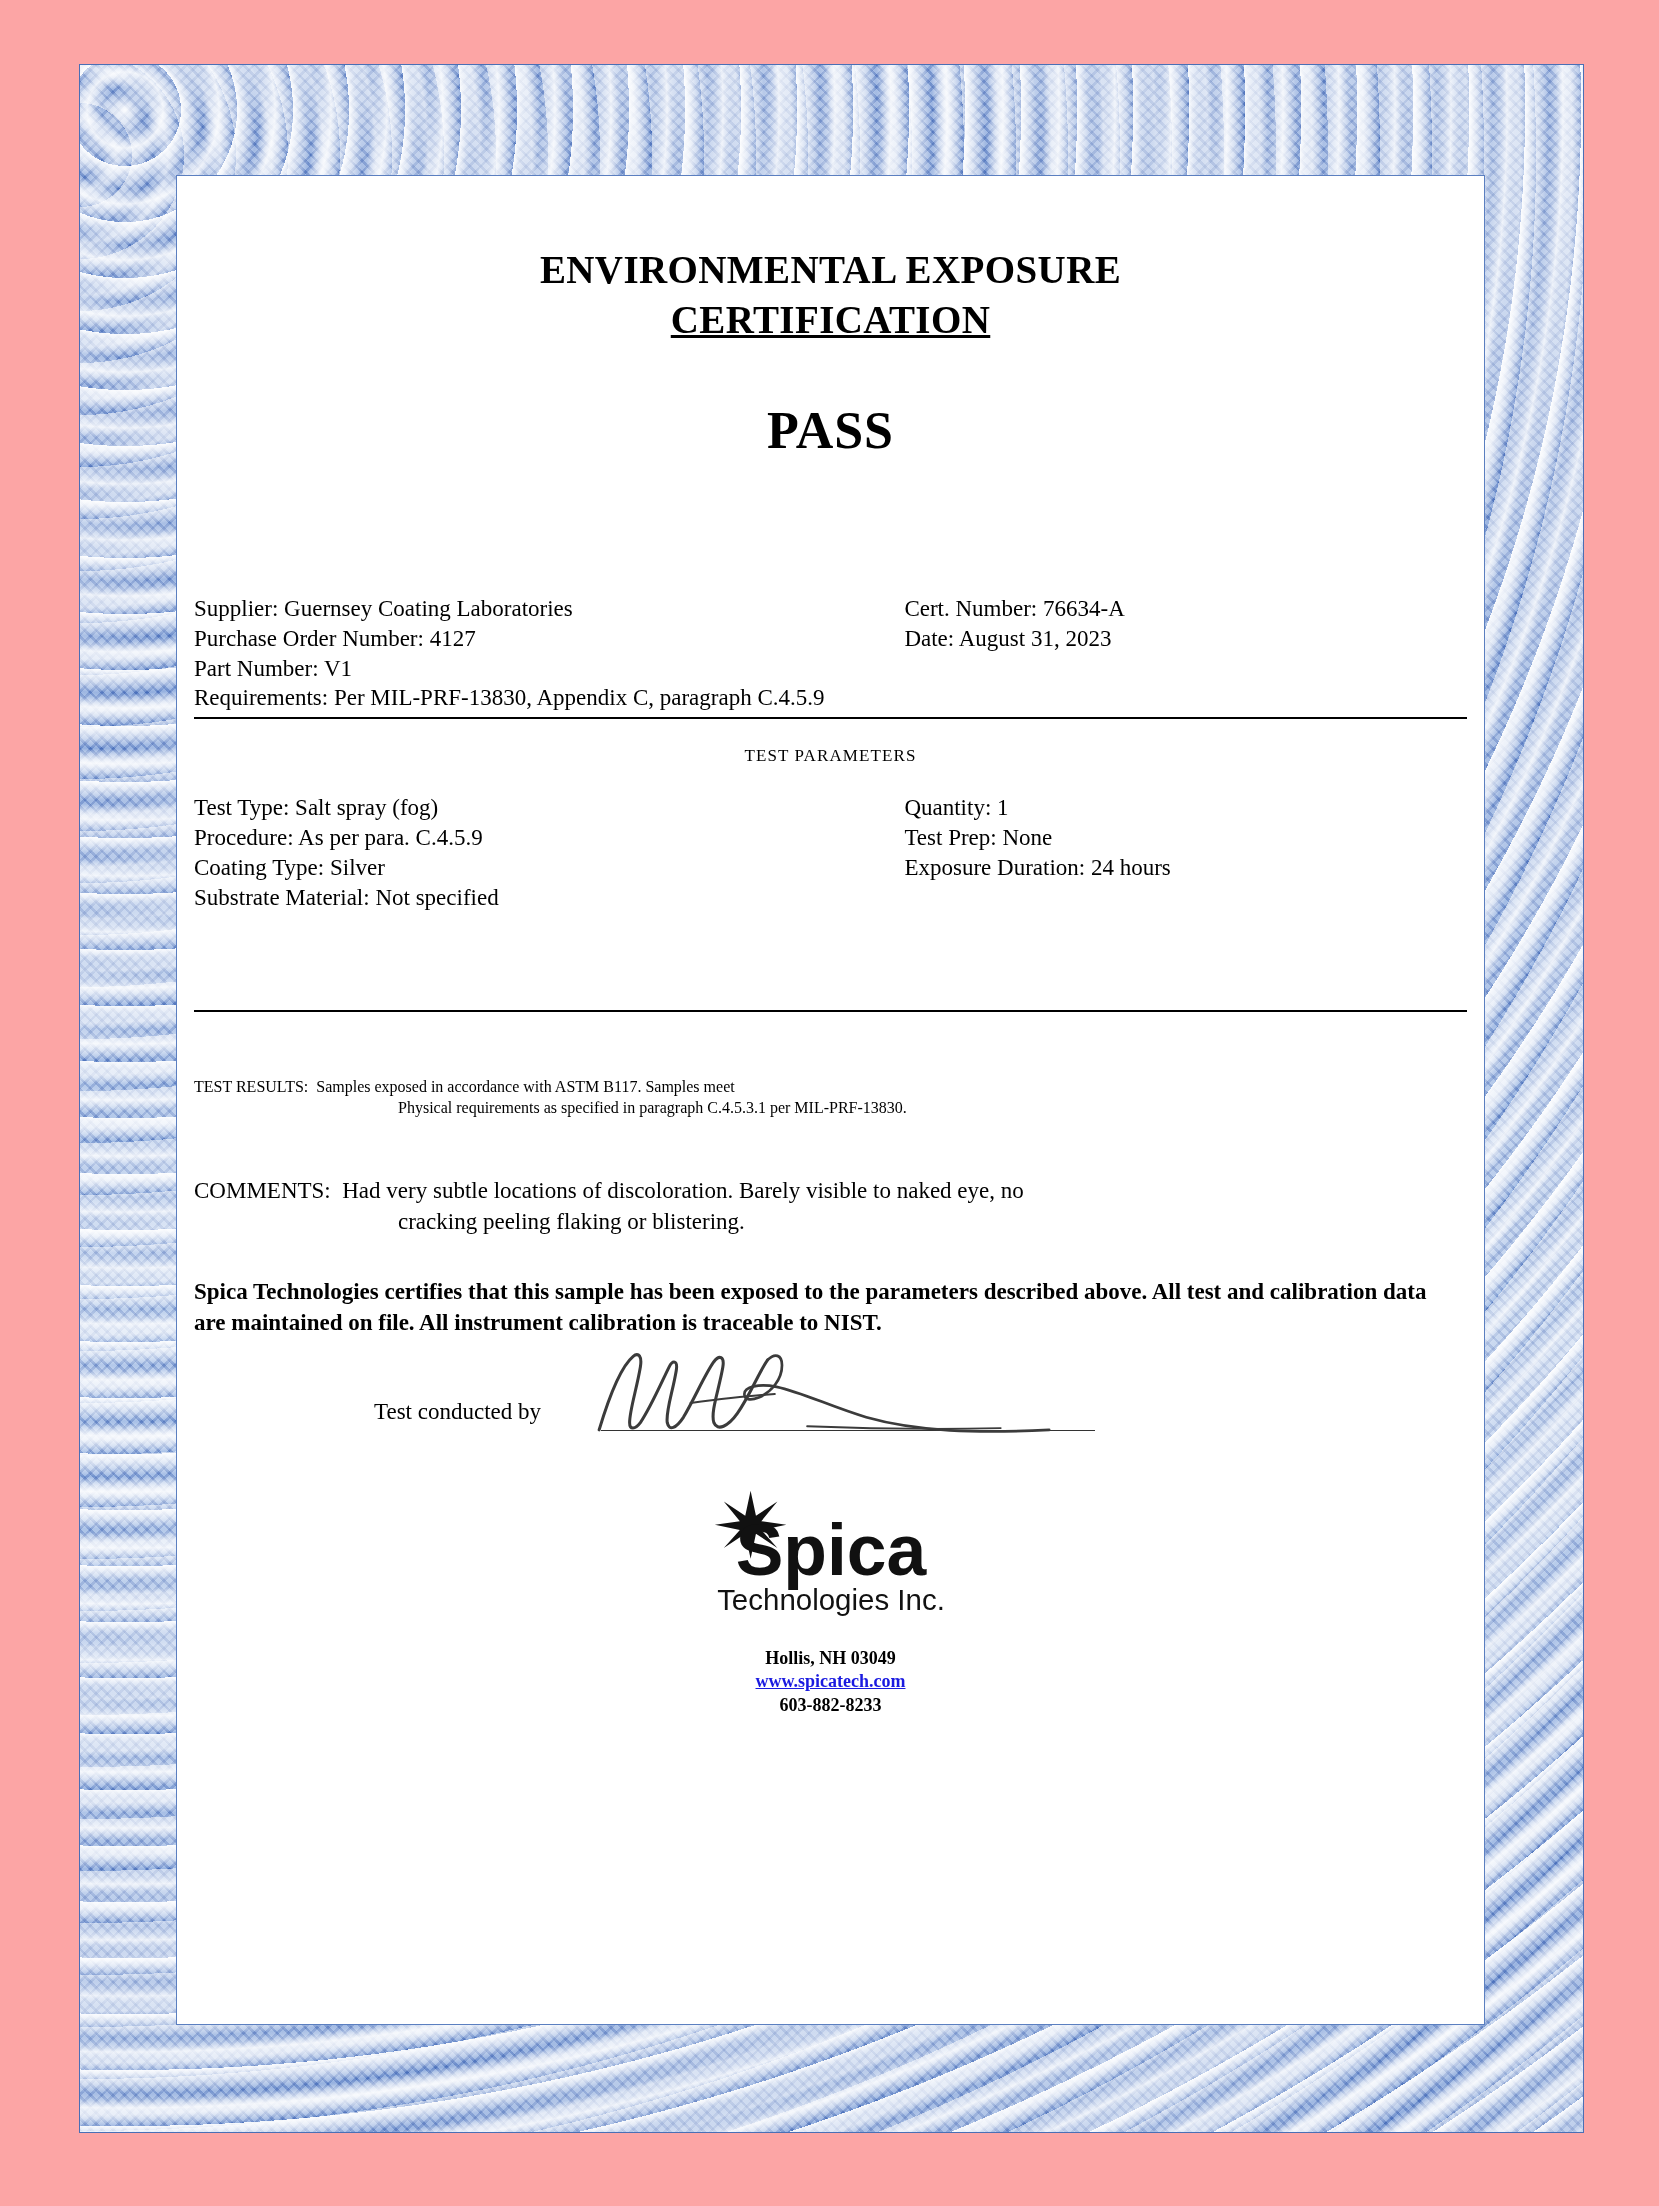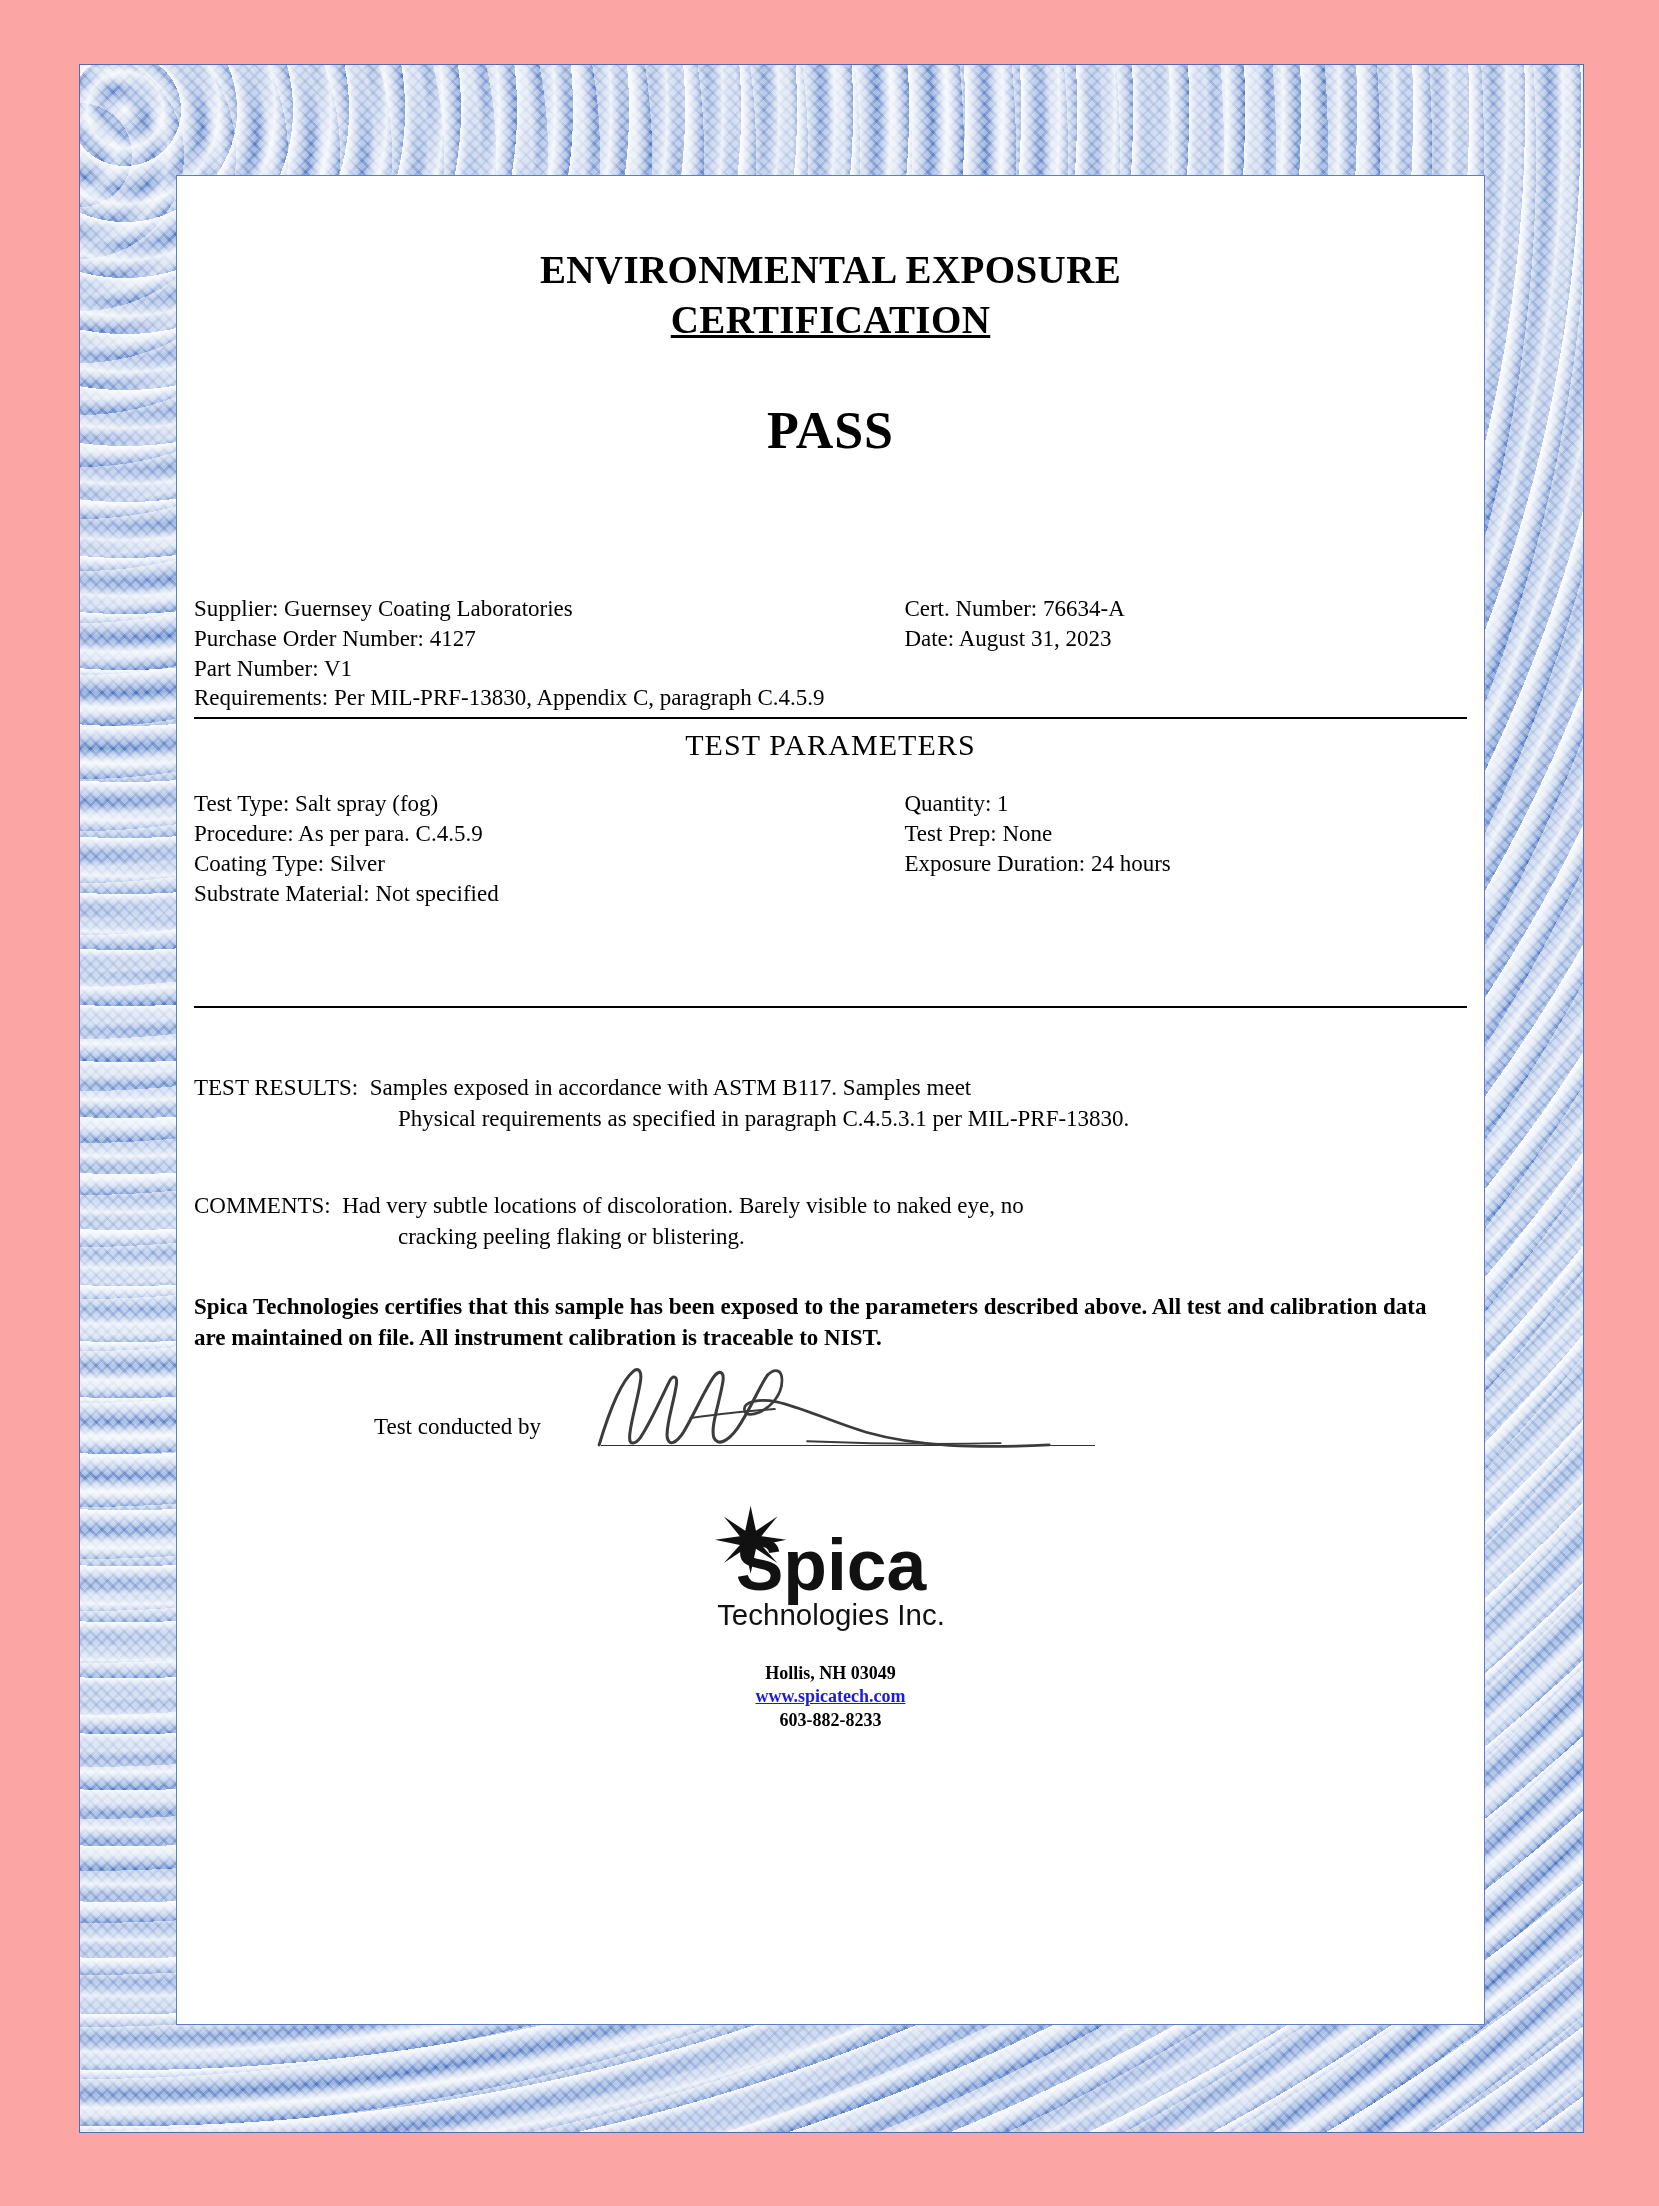--- a/index.html
+++ b/index.html
@@ -99,22 +99,22 @@
   .meta-right { width: 44%; }
 
   .rule {
     border: none;
     border-top: 2.2px solid #000;
     margin: 3.6px 18px 0 18px;
   }
 
   .section-label {
     text-align: center;
-    font-size: 30px;
-    margin-top: 9px;
+    font-size: 17px;
+    margin-top: 27px;
     letter-spacing: 1.1px;
     color: #000;
   }
 
   .params-block {
     margin-top: 27px;
     padding: 0 22.4px 0 18px;
     font-size: 23px;
     line-height: 1.30;
     color: #000;
@@ -122,21 +122,21 @@
 
   .rule2 {
     border: none;
     border-top: 2.7px solid #000;
     margin: 97px 18px 0 18px;
   }
 
   .results {
     margin-top: 64px;
     padding: 0 22.4px 0 18px;
-    font-size: 23px;
+    font-size: 16px;
     line-height: 1.36;
     color: #000;
   }
   .hang {
     padding-left: 204px;
     text-indent: -204px;
   }
   .hang-ind {
     display: block;
     padding-left: 204px;

